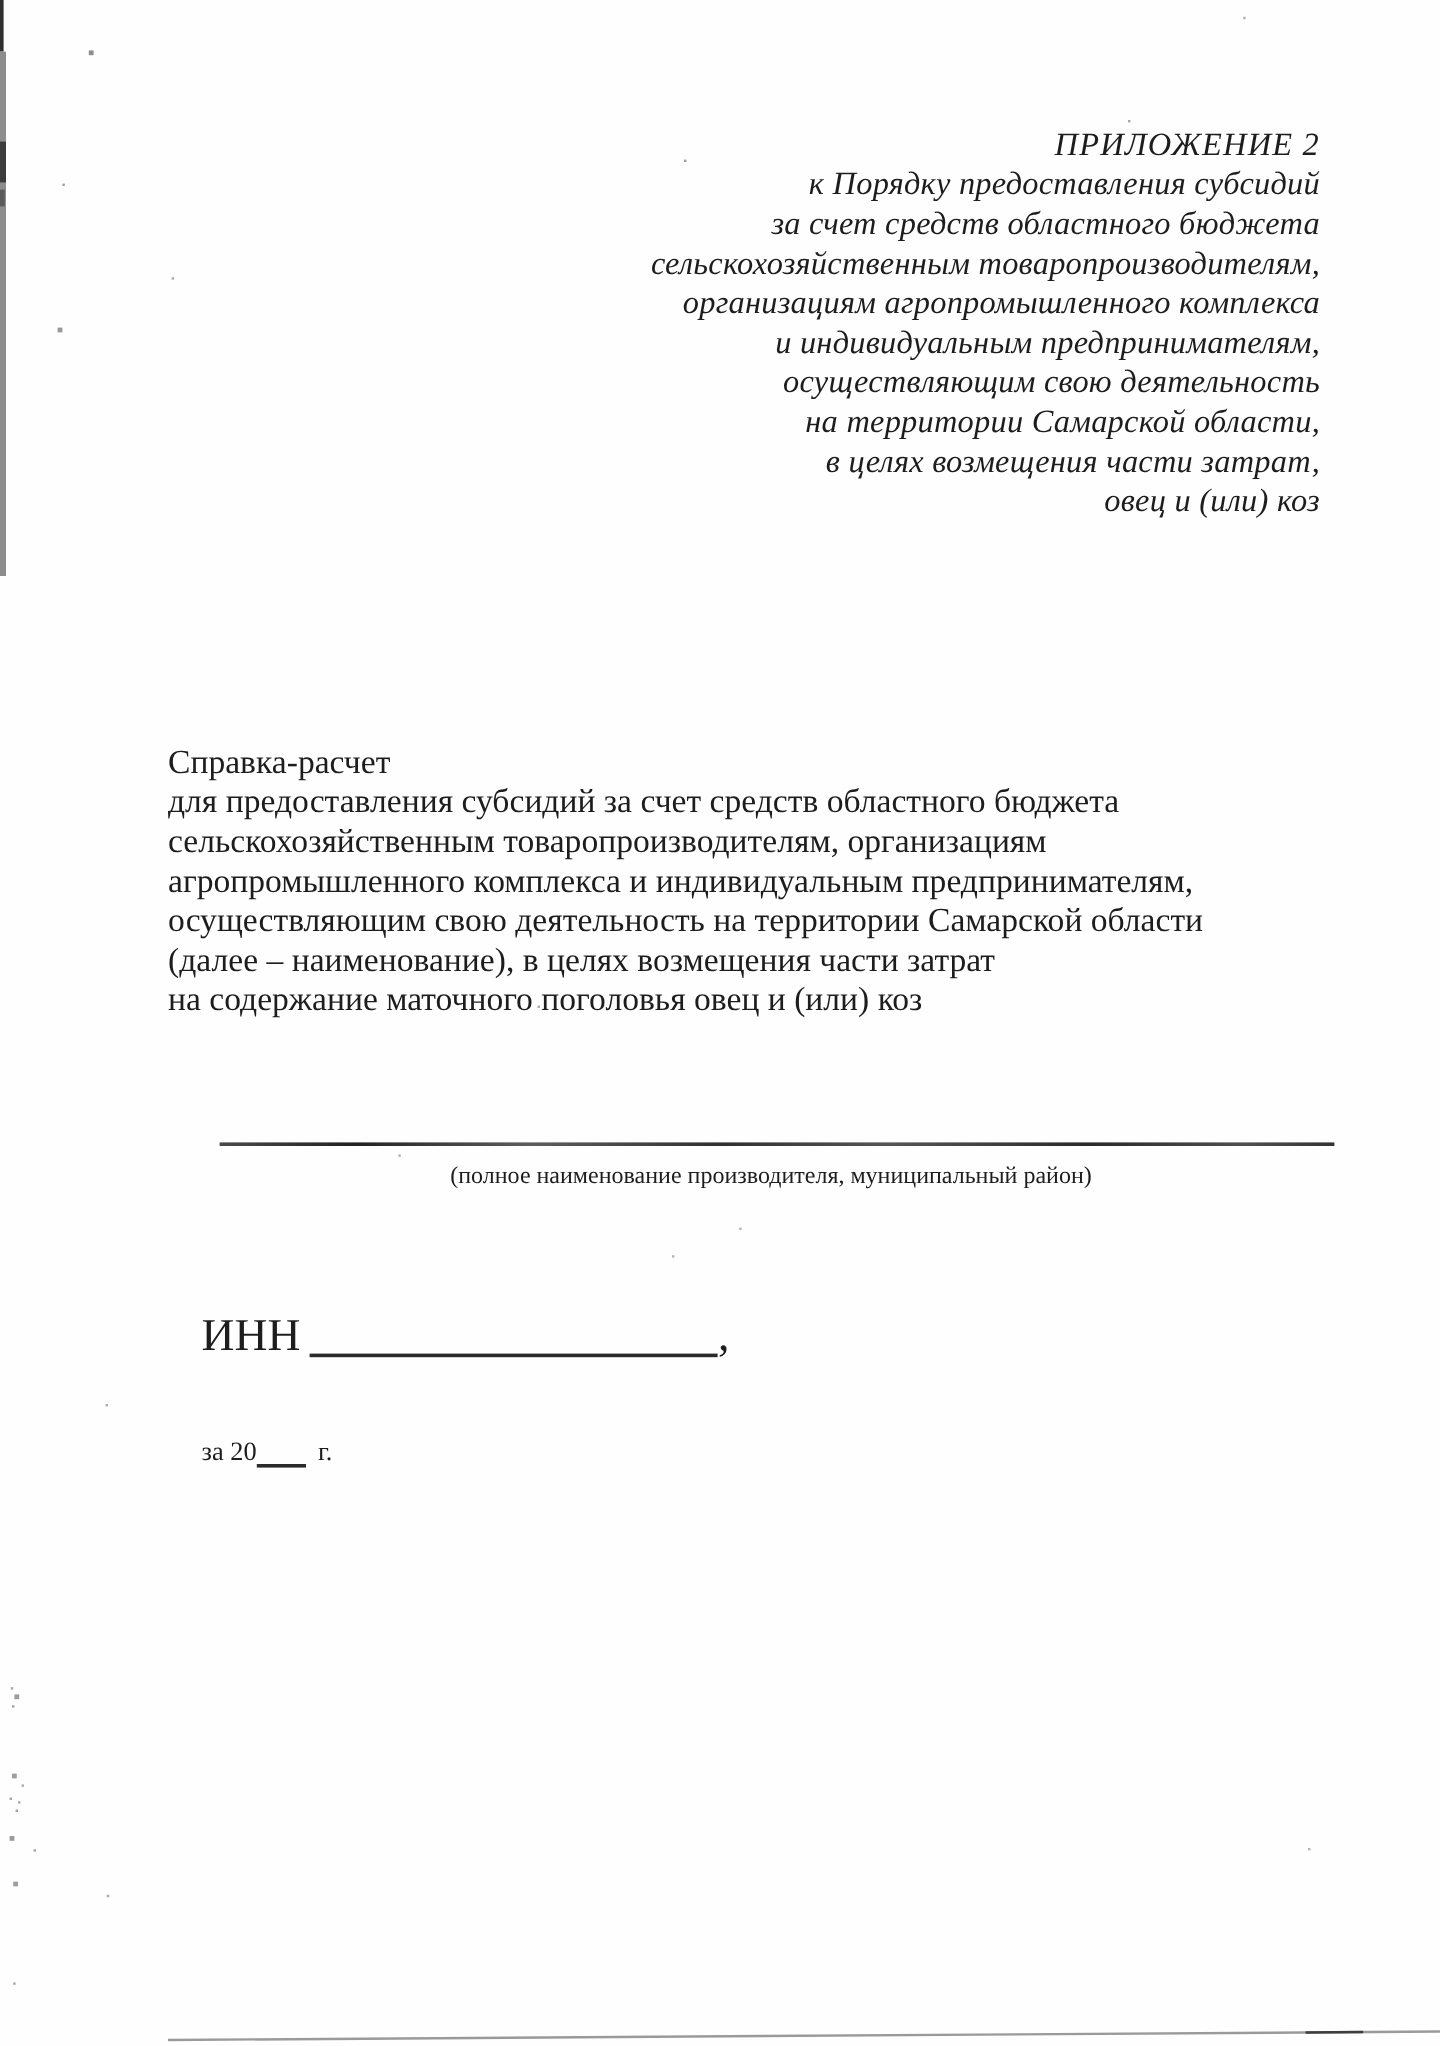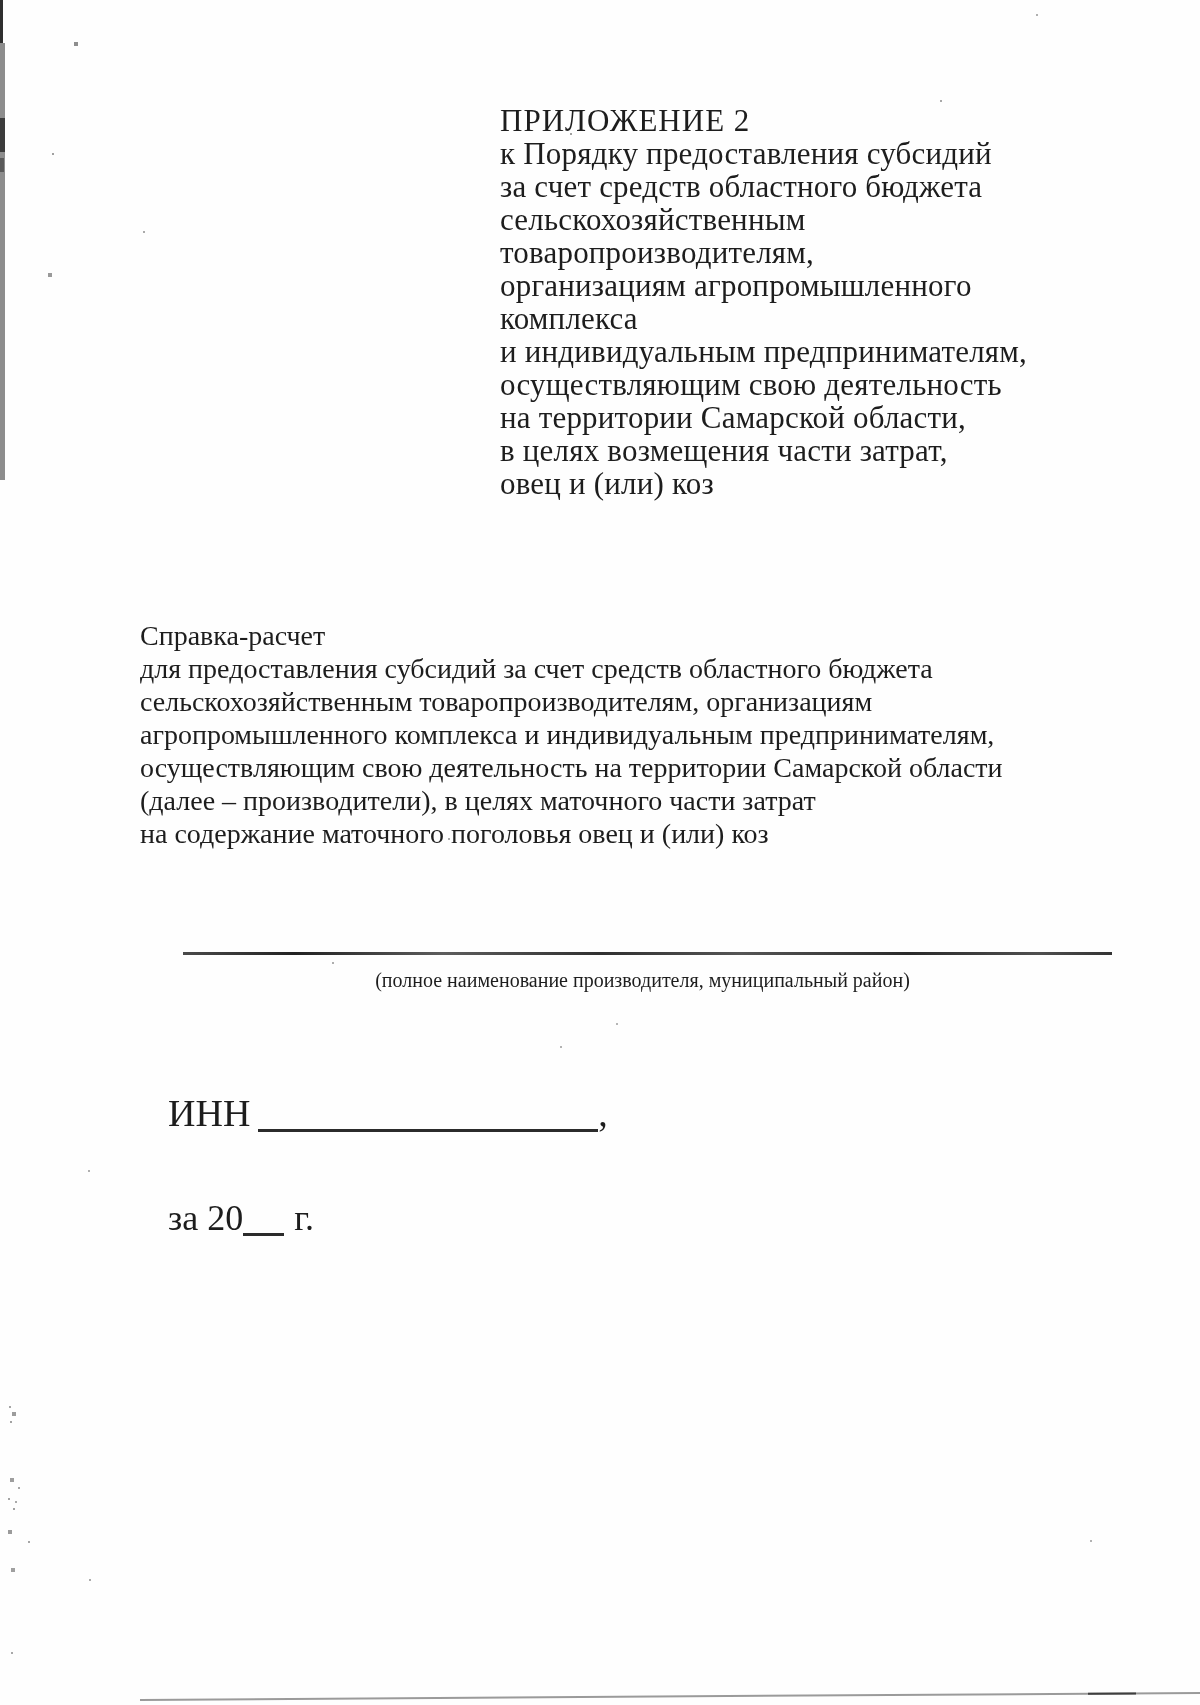--- a/index.html
+++ b/index.html
@@ -10,23 +10,24 @@
     overflow: hidden;
     font-family: "Liberation Serif", "DejaVu Serif", serif;
     color: #1d1d1d;
     background: #fefefe;
   }
   .abs { position: absolute; }
 
   
   .appendix {
     left: 500px; top: 104px; width: 600px;
-    text-align: left;
-    font-size: 31px; line-height: 33px;
+    text-align: right;
+    font-size: 27px; line-height: 33px;
     letter-spacing: 0.2px;
+    font-style: italic;
   }
   .appendix .line:first-child { letter-spacing: 1px; }
 
   
   .doc-title {
     left: 140px; top: 619px; width: 920px;
     text-align: left;
     font-size: 28px; line-height: 33px;
   }
 
@@ -38,21 +39,21 @@
       #555 60%, #2a2a2a 78%, #4f4f4f 92%, #333);
   }
   .producer-caption {
     left: 150px; top: 963px; width: 985px;
     text-align: center;
     font-size: 20px; line-height: 34px;
   }
 
   
   .inn-row  { left: 168px; top: 1091px; font-size: 38px; white-space: nowrap; }
-  .year-row { left: 168px; top: 1197px; font-size: 36px; white-space: nowrap; }
+  .year-row { left: 168px; top: 1197px; font-size: 22px; white-space: nowrap; }
   .blank {
     display: inline-block;
     height: 6px;
     border-bottom: 3px solid #2b2b2b;
     vertical-align: -6px;
   }
   .inn-blank  { width: 340px; margin-left: 8px; }
   .year-blank { width: 41px; margin-right: 10px; }
 
   
@@ -99,21 +100,21 @@
   <div class="line">в целях возмещения части затрат,</div>
   <div class="line">овец и (или) коз</div>
 </div>
 
 <div class="abs doc-title">
   <div class="line">Справка-расчет</div>
   <div class="line">для предоставления субсидий за счет средств областного бюджета</div>
   <div class="line">сельскохозяйственным товаропроизводителям, организациям</div>
   <div class="line">агропромышленного комплекса и индивидуальным предпринимателям,</div>
   <div class="line">осуществляющим свою деятельность на территории Самарской области</div>
-  <div class="line">(далее – производители), в целях маточного части затрат</div>
+  <div class="line">(далее – наименование), в целях возмещения части затрат</div>
   <div class="line">на содержание маточного поголовья овец и (или) коз</div>
 </div>
 
 <div class="abs producer-rule"></div>
 <div class="abs producer-caption">(полное наименование производителя, муниципальный район)</div>
 
 <div class="abs inn-row"><span>ИНН</span><span class="blank inn-blank"></span><span>,</span></div>
 
 <div class="abs year-row"><span>за 20</span><span class="blank year-blank"></span><span>г.</span></div>
 

